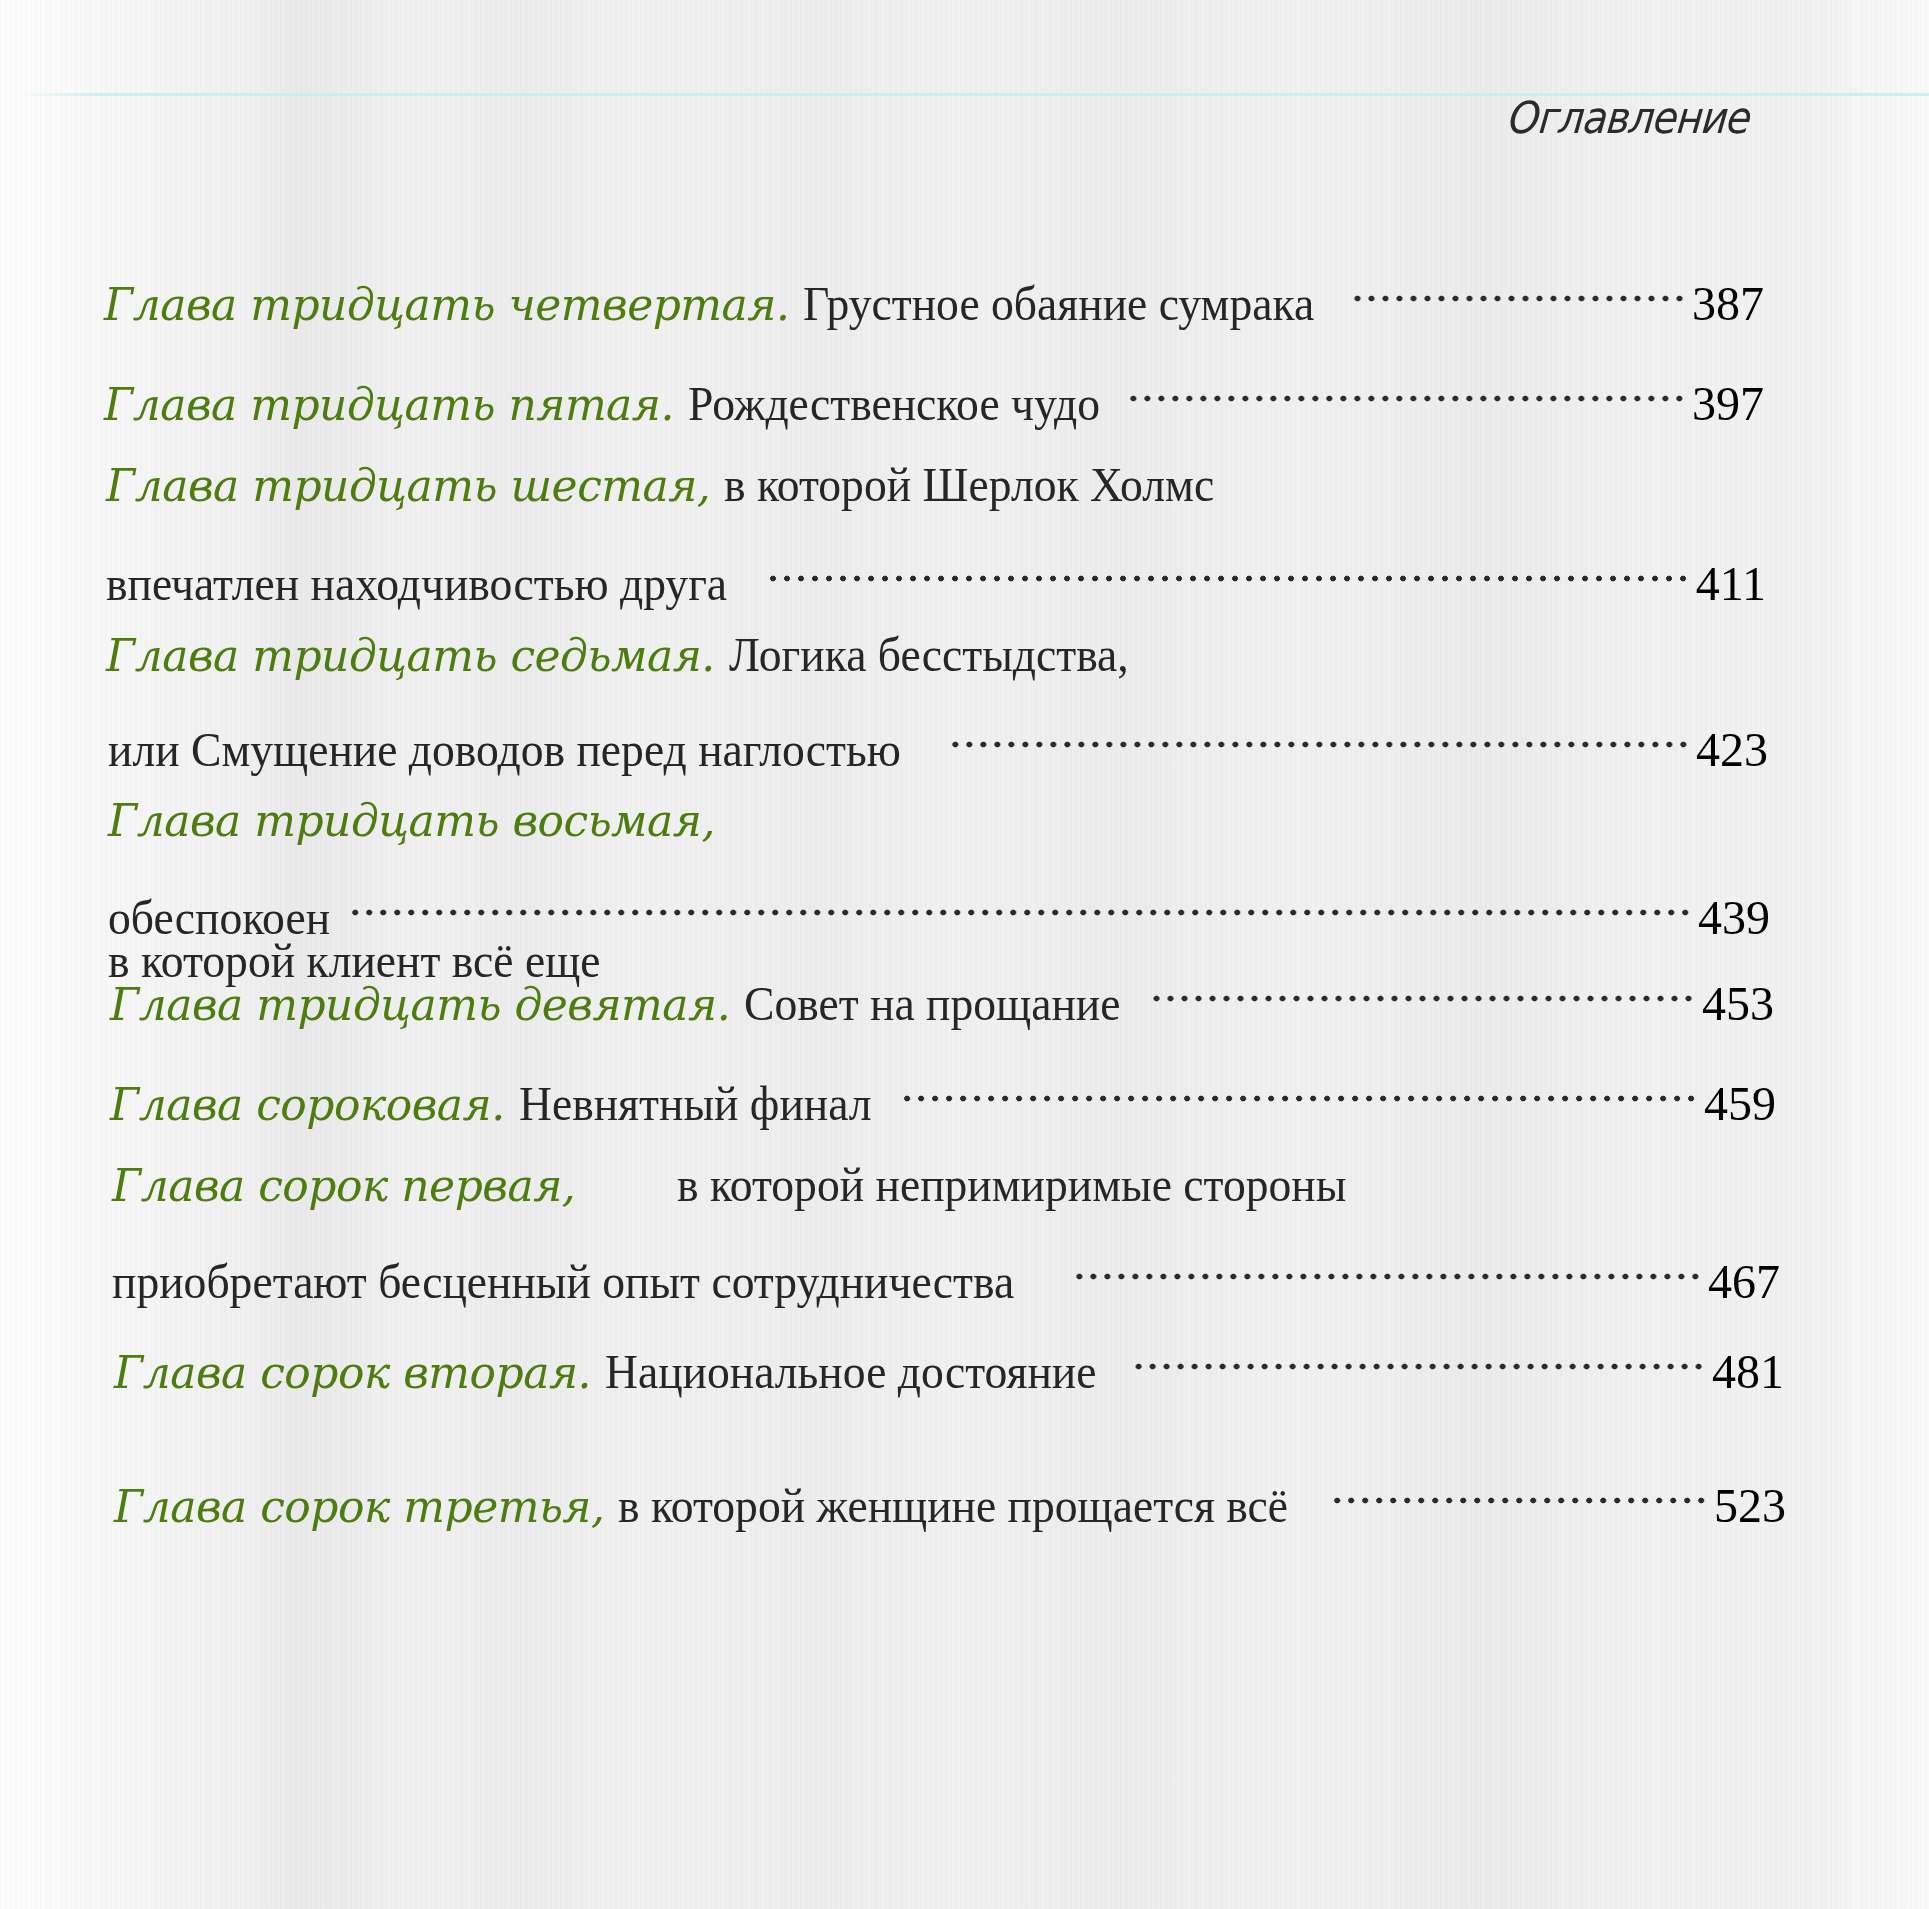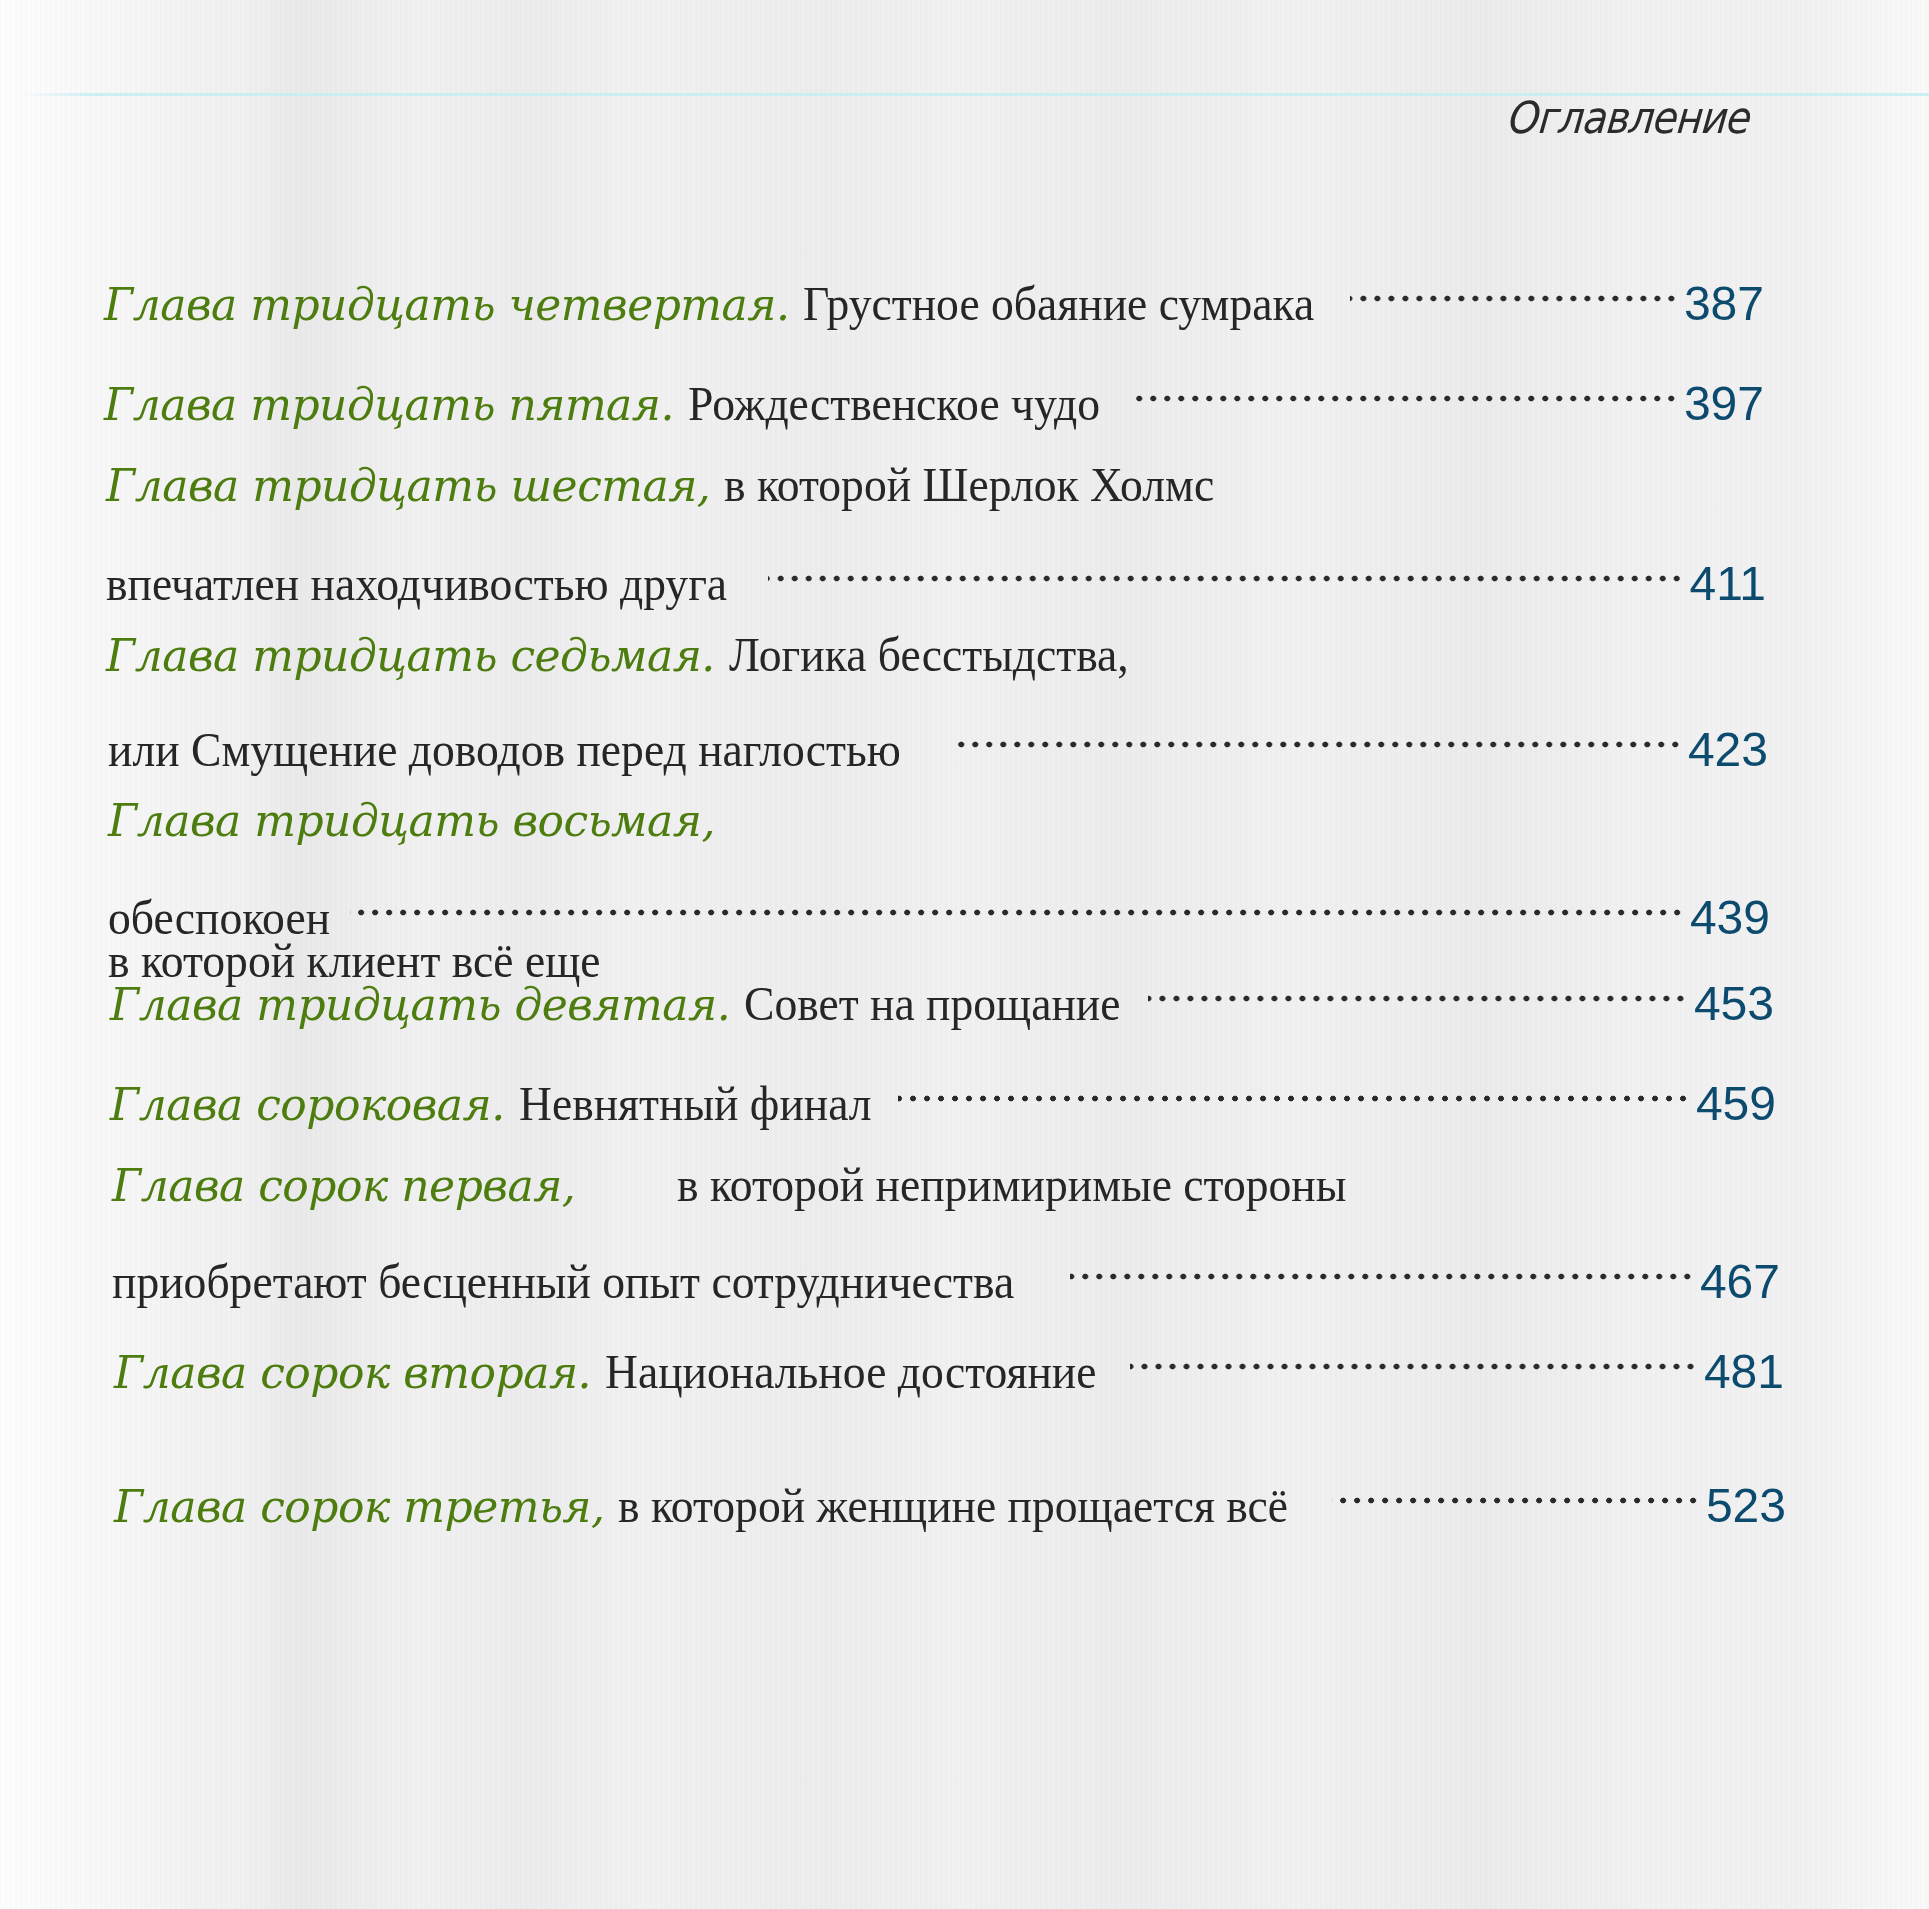--- a/index.html
+++ b/index.html
@@ -108,23 +108,23 @@
       left: 0;
       right: 0;
       bottom: 18px;
       height: 7px;
       background-image: radial-gradient(circle, #2a2a2a 2.6px, rgba(0,0,0,0) 3.2px);
       background-size: 14px 7px;
       background-repeat: repeat-x;
       background-position: right center;
     }
     .page-num {
-      font-family: Liberation Sans, sans-serif;
+      font-family: Liberation Serif, serif;
       font-size: 48px;
-      color: #0c4a6e;
+      color: #000000;
       flex: 0 0 auto;
     }
   </style>
 </head>
 <body>
 
 <div class="paper"></div>
 <div class="rule-line"></div>
 
 <div class="running-head">Оглавление</div>

